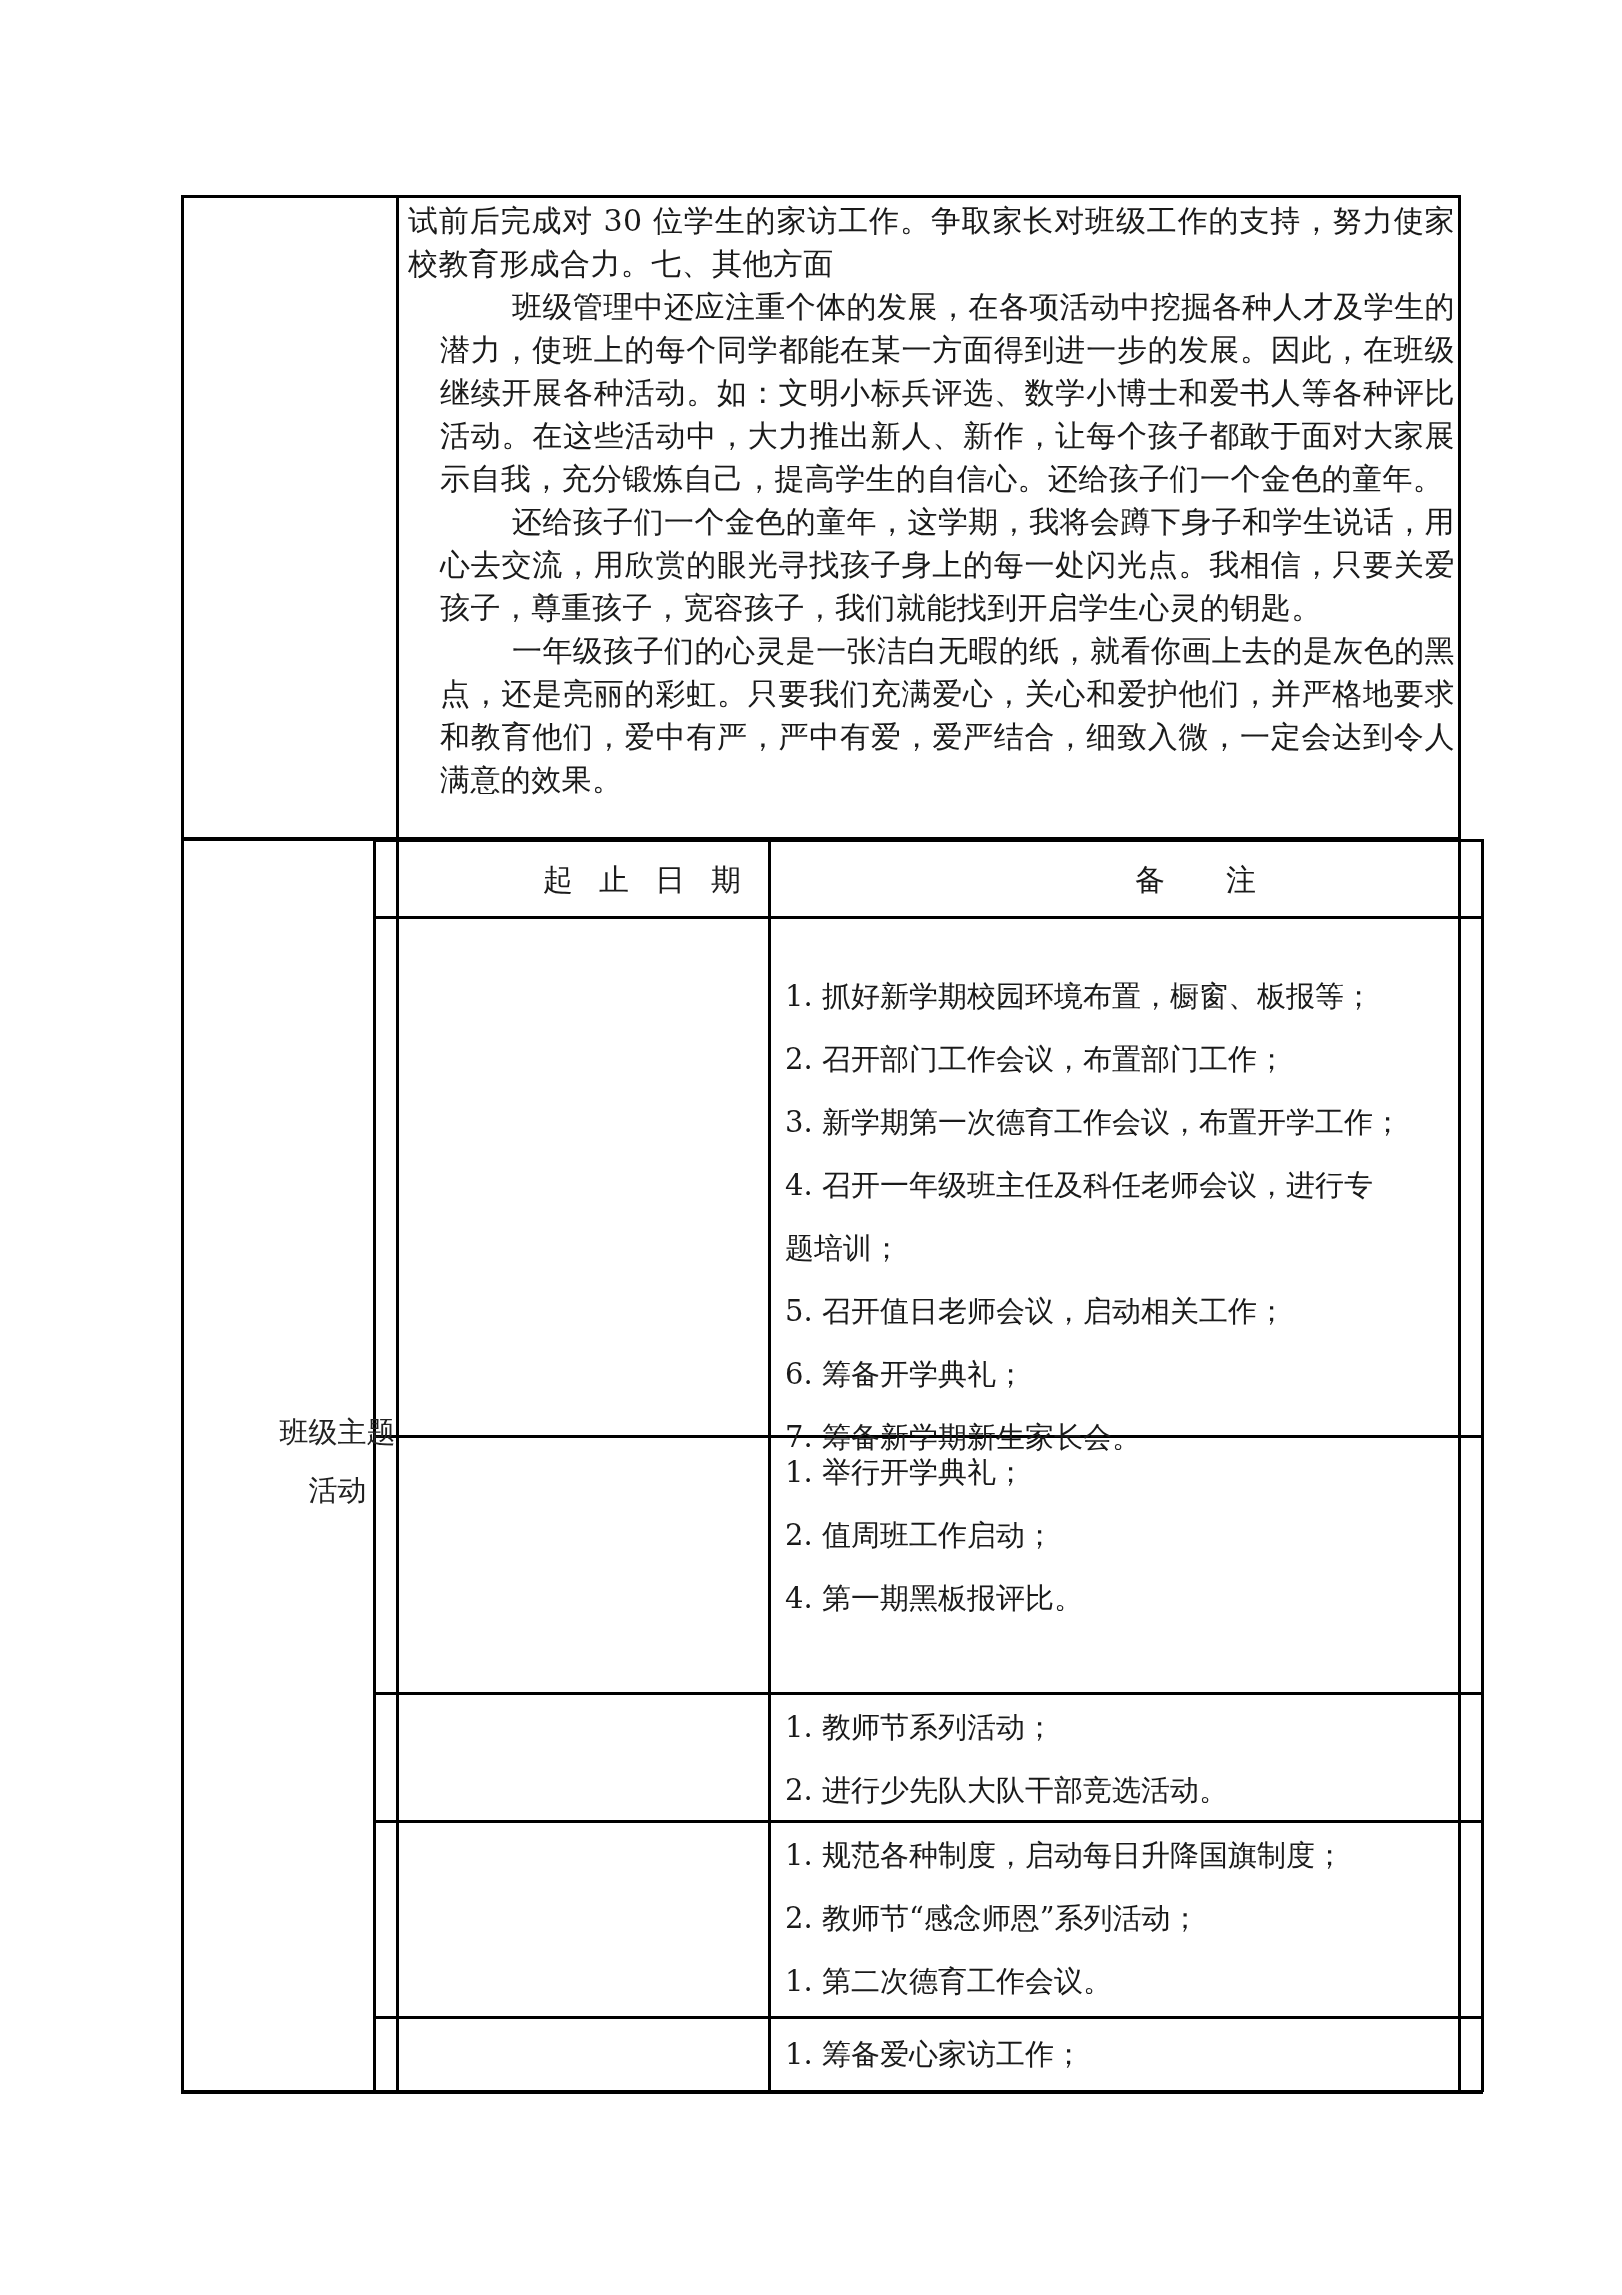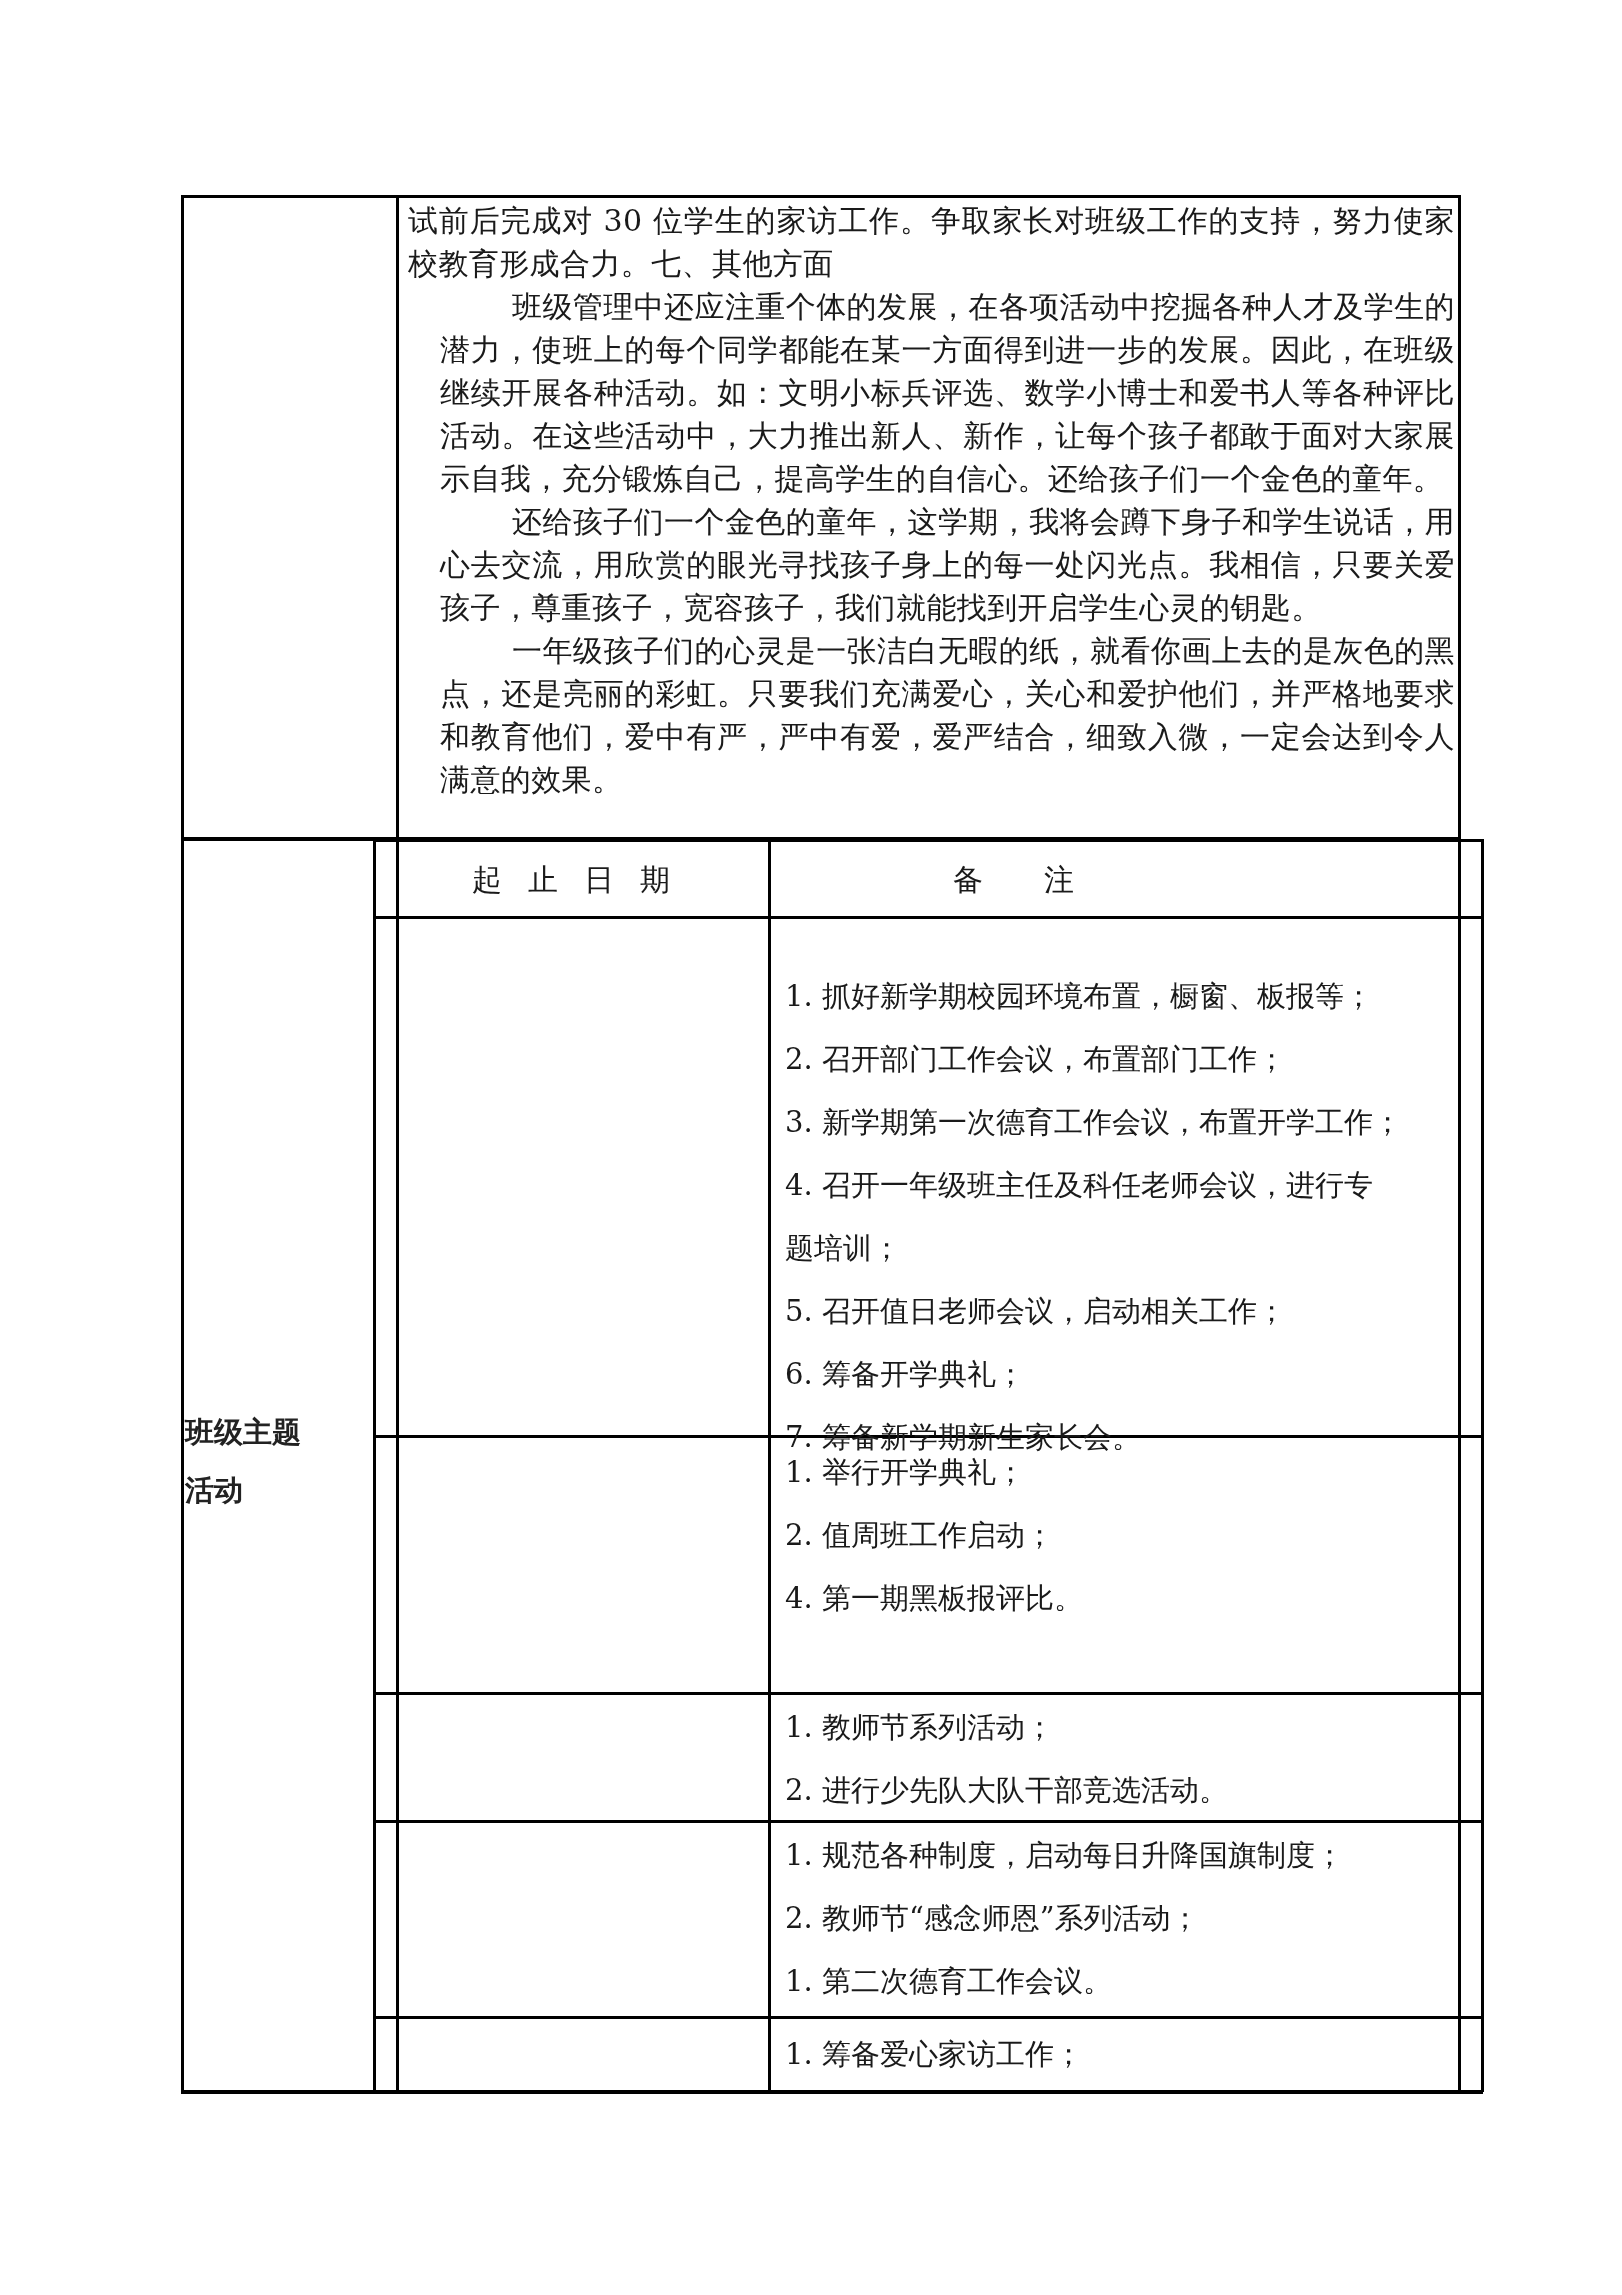--- a/index.html
+++ b/index.html
@@ -4,23 +4,23 @@
 <style>
   html, body { margin: 0; padding: 0; background: #ffffff; }
   body { width: 1623px; height: 2295px; position: relative; overflow: hidden;
          font-family: "DejaVu Serif", "Liberation Serif", serif; color: #1a1a1a; }
   .abs { position: absolute; box-sizing: border-box; }
   .line-h { position: absolute; height: 2.6px; background: #000; }
   .line-v { position: absolute; width: 2.6px; background: #000; }
   .para { position: absolute; left: 408px; width: 1047px; font-size: 30px; line-height: 43px; letter-spacing: 0.4px; }
   .para p { margin: 0; text-align: justify; }
   .para p.indent { text-indent: 72px; margin-left: 32px; }
-  .side-label { position: absolute; left: 185px; width: 209px; text-align: left;
-                font-family: "DejaVu Sans", "Liberation Sans", sans-serif; font-size: 29px; line-height: 58px; font-weight: bold; color: #222; }
-  .hdr { position: absolute; font-size: 30px; letter-spacing: 26px; text-align: center; }
+  .side-label { position: absolute; left: 185px; width: 209px; text-align: center;
+                font-family: "DejaVu Sans", "Liberation Sans", sans-serif; font-size: 29px; line-height: 58px; font-weight: normal; color: #222; padding-left: 48px; }
+  .hdr { position: absolute; font-size: 30px; letter-spacing: 26px; text-align: right; }
   .notes { position: absolute; left: 785px; width: 689px; font-size: 29px; white-space: nowrap; overflow: hidden; }
   .note { height: 63px; line-height: 63px; }
 </style>
 </head>
 <body>
 
 <div>
 
   <div class="line-h" style="left:181px; top:195px; width:1279px;"></div>
   <div class="line-v" style="left:181px; top:195px; height:1899px;"></div>

